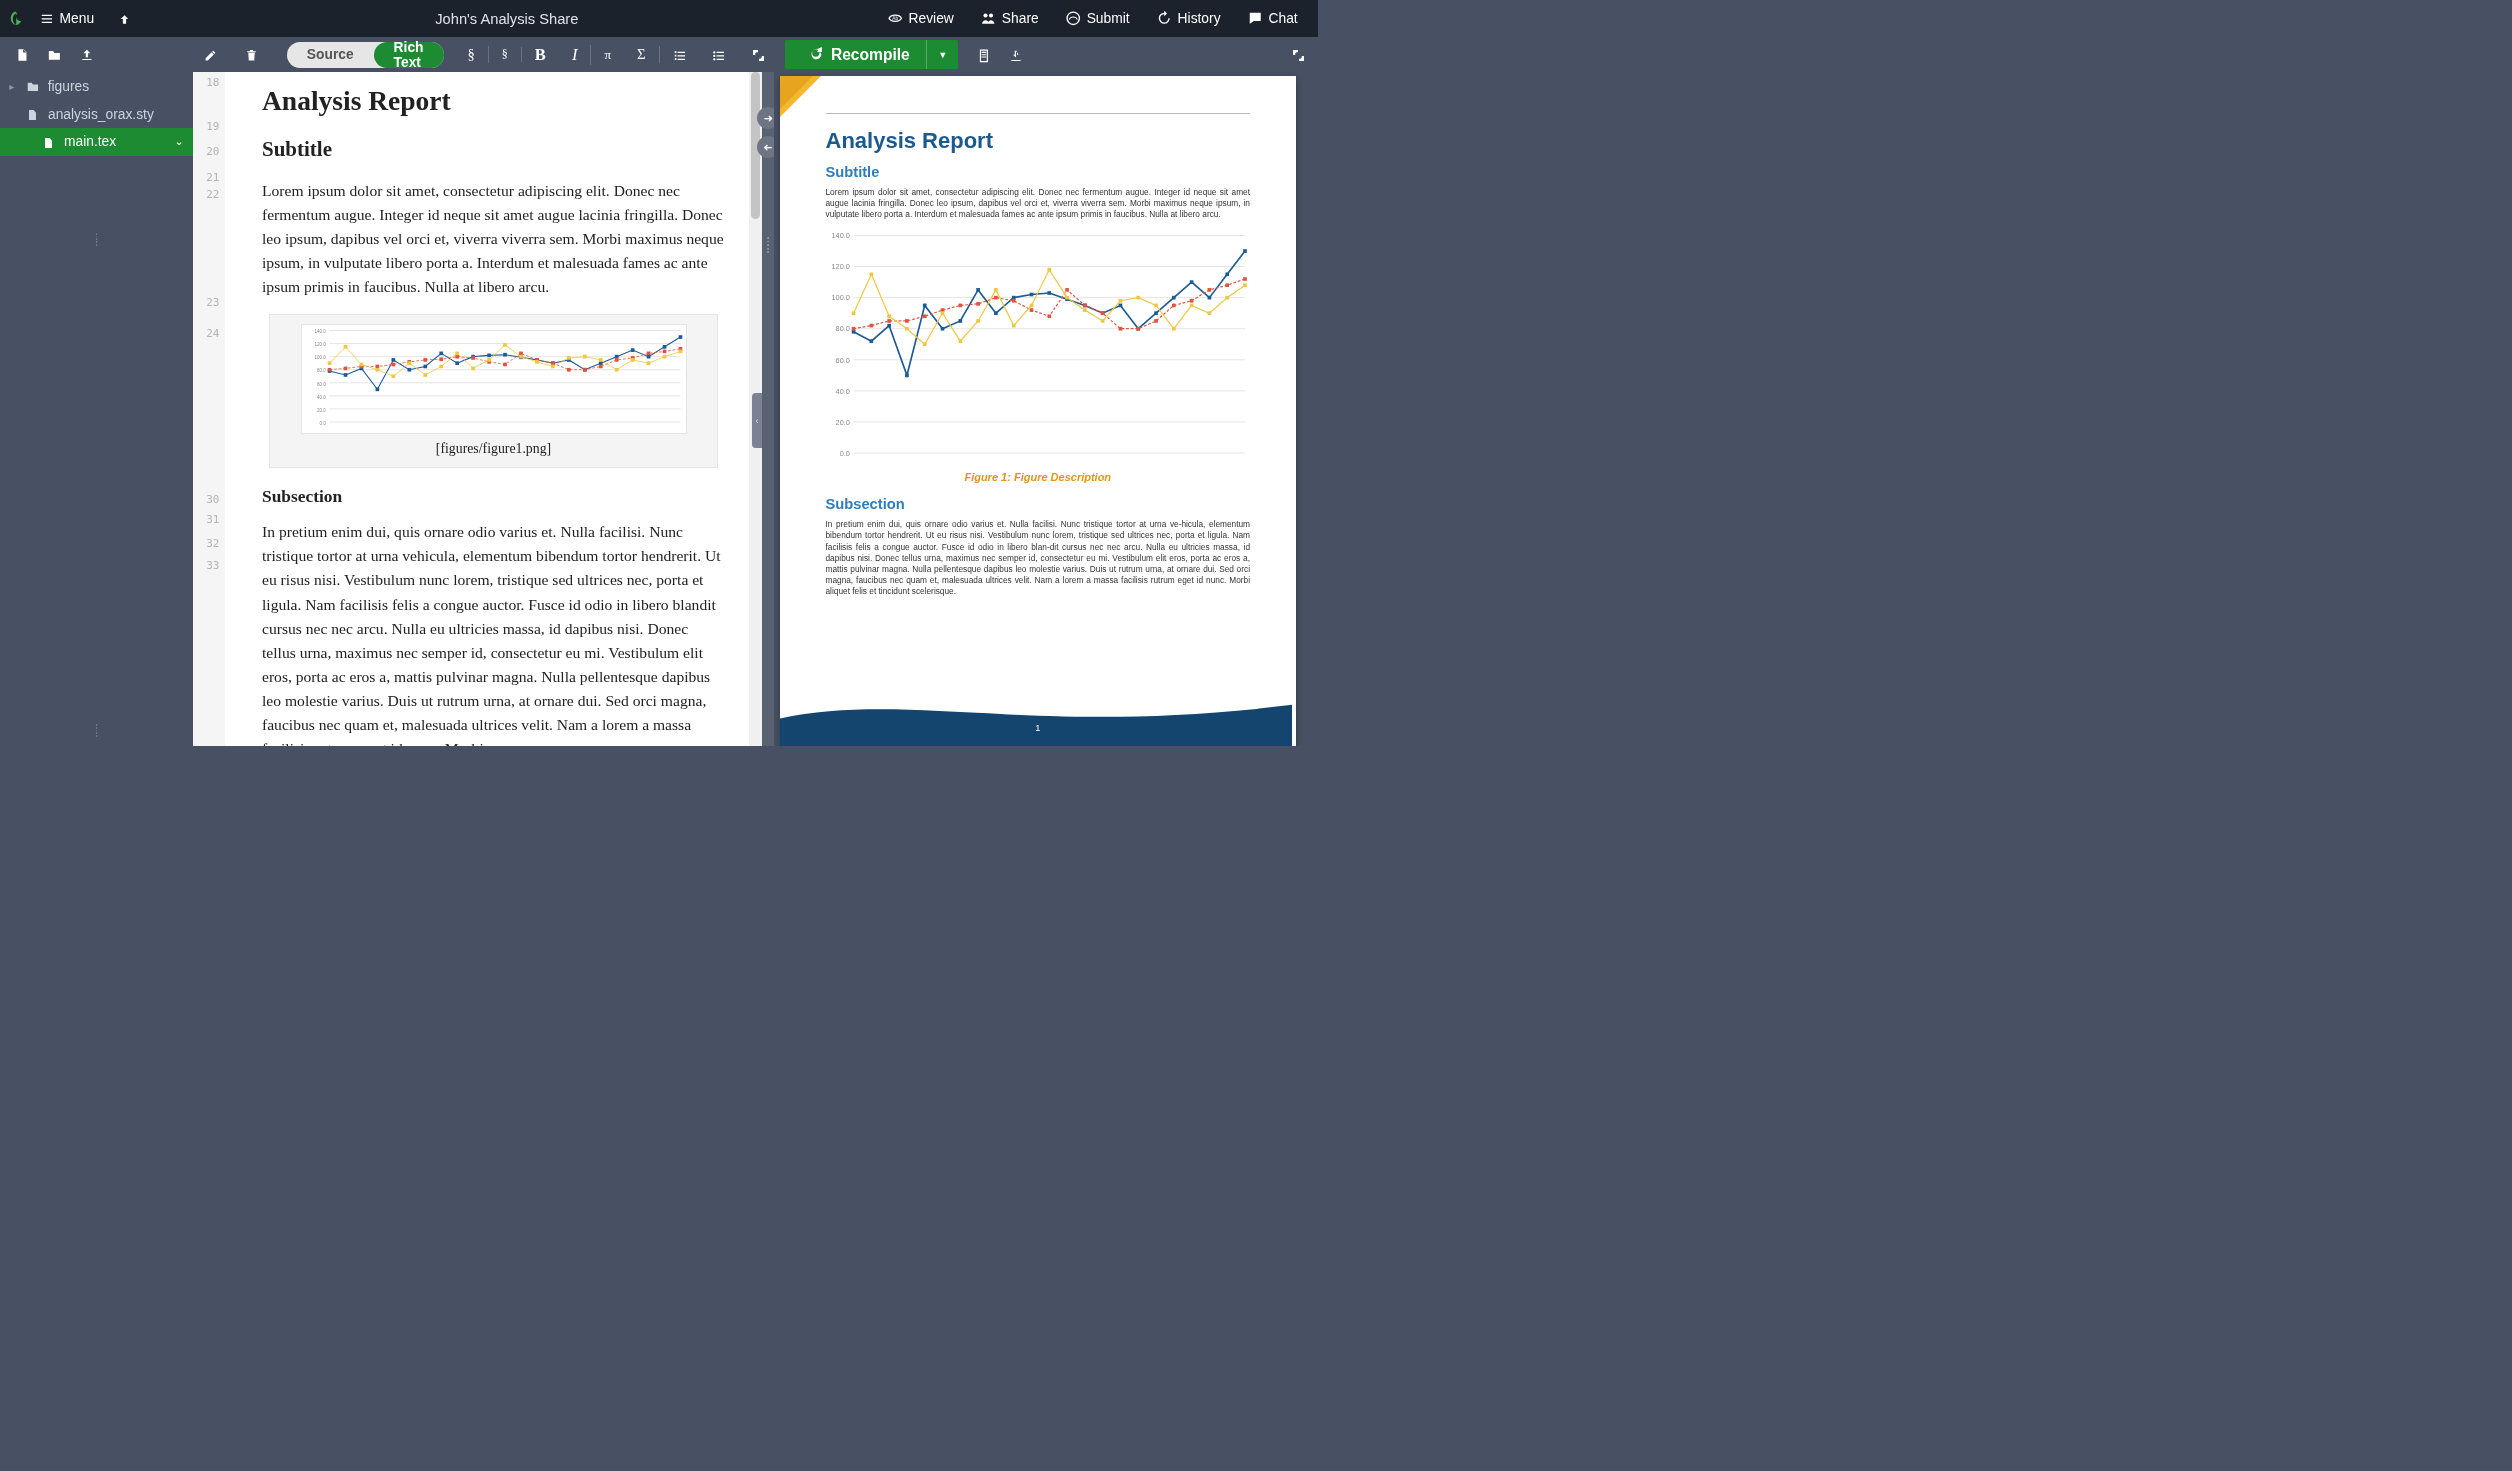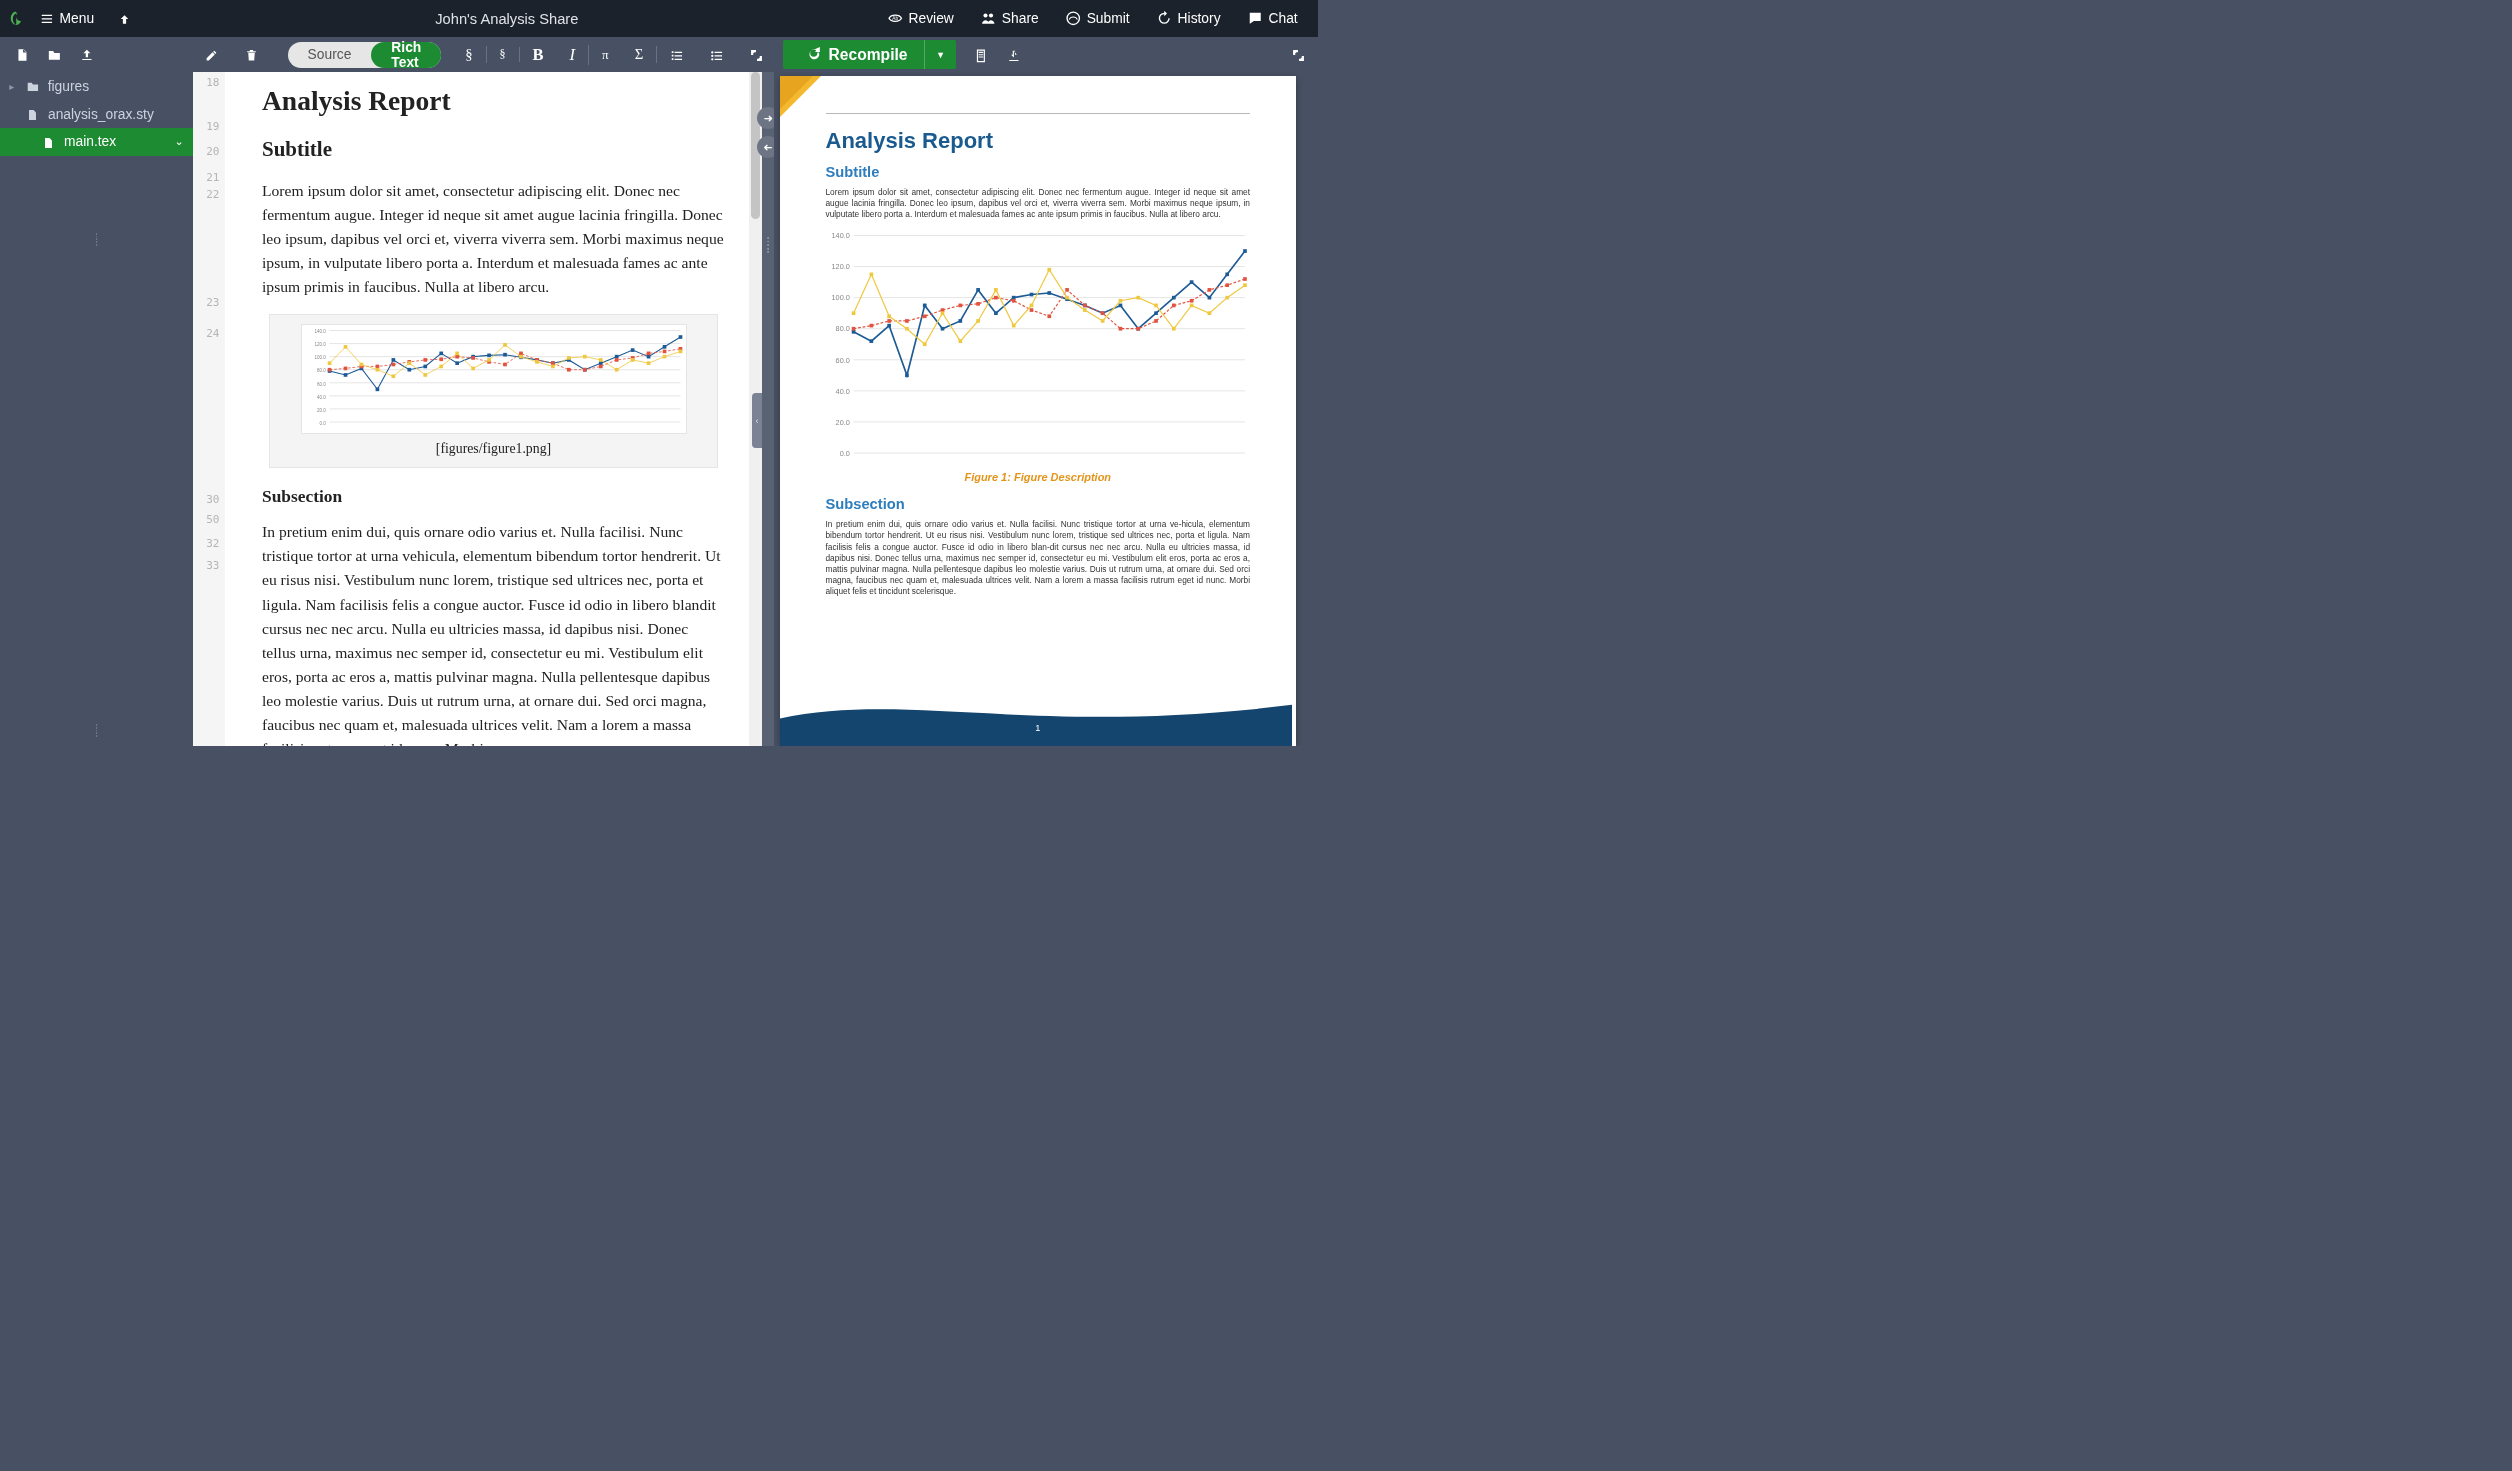--- a/index.html
+++ b/index.html
@@ -17,21 +17,21 @@
 .header .right .item{display:flex;align-items:center;gap:5.5px;padding:0 13px;font-size:13.8px;cursor:pointer;height:37px;justify-content:space-between;}
 
 
 .toolbar{height:35px;background:#485163;display:flex;align-items:center;}
 .toolbar .tb-left{width:193px;display:flex;align-items:center;gap:7.3px;padding-left:9.2px;}
 .toolbar .tb-left .ico{color:#fff;font-size:13.8px;padding:3.7px 5.5px;cursor:pointer;}
 .toolbar .tb-mid{flex:1;display:flex;align-items:center;gap:0;padding-left:7.3px;}
 .toolbar .tb-mid .editico{color:#fff;padding:3.7px 9.2px;cursor:pointer;font-size:13px;}
 .toolbar .tb-mid .editico.trash{margin-left:9.2px;}
 .toolbar .toggle{display:flex;background:#e6e6e6;border-radius:16.5px;height:26px;align-items:center;margin-left:20px;}
-.toolbar .toggle span{padding:0 20px;font-size:13.8px;height:26px;display:flex;align-items:center;cursor:pointer;border-radius:16.5px;}
+.toolbar .toggle span{padding:0 20px;font-size:13.8px;height:26px;display:flex;align-items:center;cursor:pointer;border-radius:16.5px;font-weight:bold;}
 .toolbar .toggle .src{color:#555;}
 .toolbar .toggle .rich{background:#1c8b32;color:#fff;font-weight:600;}
 .toolbar .fmt{display:flex;align-items:center;gap:0;margin-left:11px;}
 .toolbar .fmt .btn{color:#fff;padding:0 13px;font-size:14.7px;cursor:pointer;font-family:Georgia,serif;}
 .toolbar .fmt .btn.b{font-weight:bold;font-family:Georgia,serif;font-size:16.5px;}
 .toolbar .fmt .btn.i{font-style:italic;font-family:Georgia,serif;font-size:16.5px;}
 .toolbar .fmt .btn.sep{border-right:0.9px solid #6a7280;}
 .toolbar .expand1{margin-left:auto;color:#fff;padding:0 13px;cursor:pointer;font-size:13.8px;}
 .toolbar .tb-right{width:556px;display:flex;align-items:center;padding-left:7.3px;}
 .toolbar .recompile{background:#1c8b32;color:#fff;height:29px;display:flex;align-items:center;border-radius:1.8px;cursor:pointer;}
@@ -291,21 +291,21 @@
     <div class="editor">
       <div class="gutter" id="gutter">
           <div class="ln" style="top: 3.7px;">18</div>
           <div class="ln" style="top: 48px;">19</div>
           <div class="ln" style="top: 73px;">20</div>
           <div class="ln" style="top: 99px;">21</div>
           <div class="ln" style="top: 116px;">22</div>
           <div class="ln" style="top: 224px;">23</div>
           <div class="ln" style="top: 255px;">24</div>
           <div class="ln" style="top: 421px;">30</div>
-          <div class="ln" style="top: 441px;">50</div>
+          <div class="ln" style="top: 441px;">31</div>
           <div class="ln" style="top: 465px;">32</div>
           <div class="ln" style="top: 487px;">33</div>
         </div>
       <div class="doc">
         <h1>Analysis Report</h1>
         <h2>Subtitle</h2>
         <p>Lorem ipsum dolor sit amet, consectetur adipiscing elit. Donec nec fermentum augue. Integer id neque sit amet augue lacinia fringilla. Donec leo ipsum, dapibus vel orci et, viverra viverra sem. Morbi maximus neque ipsum, in vulputate libero porta a. Interdum et malesuada fames ac ante ipsum primis in faucibus. Nulla at libero arcu.</p>
         <div class="figblock">
           <div class="chart" id="smallchart"><svg class="ch" viewBox="0 0 418 118" preserveAspectRatio="none">
                 <g class="grid">

